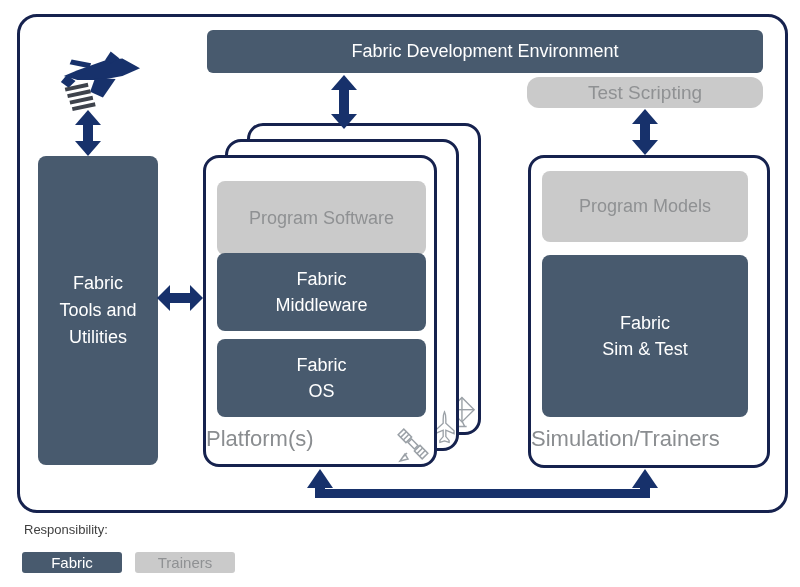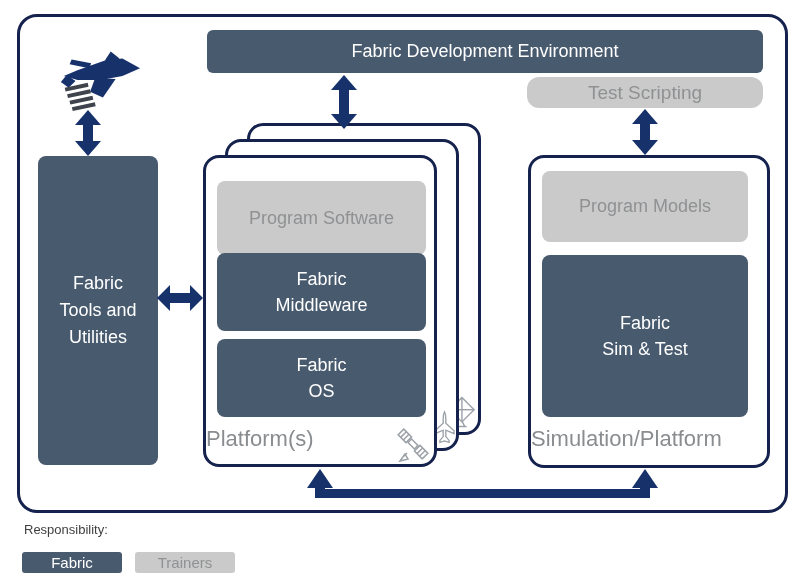--- a/index.html
+++ b/index.html
@@ -167,21 +167,21 @@
   </div>
 
   <div class="abs sim">
     <div class="abs graybox pm center">
       <span>Program Models</span>
     </div>
     <div class="abs slatebox st center preline">
       <span>Fabric
 Sim &amp; Test</span>
     </div>
-    <div class="abs container-label">Simulation/Platform</div>
+    <div class="abs container-label">Simulation/Trainers</div>
   </div>
 
   <div class="abs uconn">
     <svg width="360" height="40" viewBox="0 0 360 40" fill="currentColor">
       <polygon points="20,9 33,28 7,28"></polygon>
       <rect x="15" y="27" width="10" height="11"></rect>
       <rect x="15" y="29" width="330" height="9"></rect>
       <polygon points="345,9 358,28 332,28"></polygon>
       <rect x="340" y="27" width="10" height="11"></rect>
     </svg>

